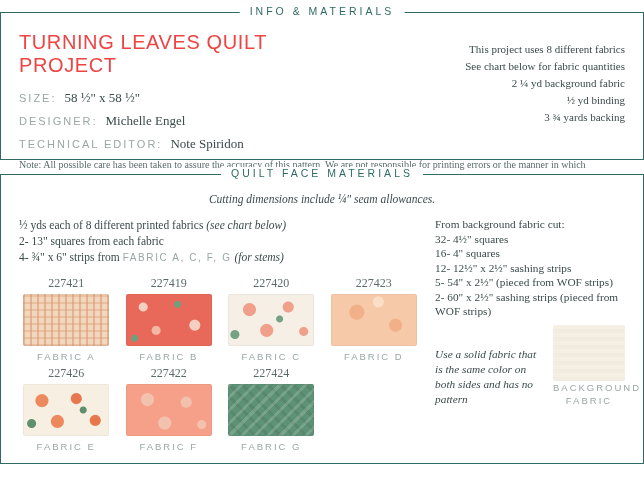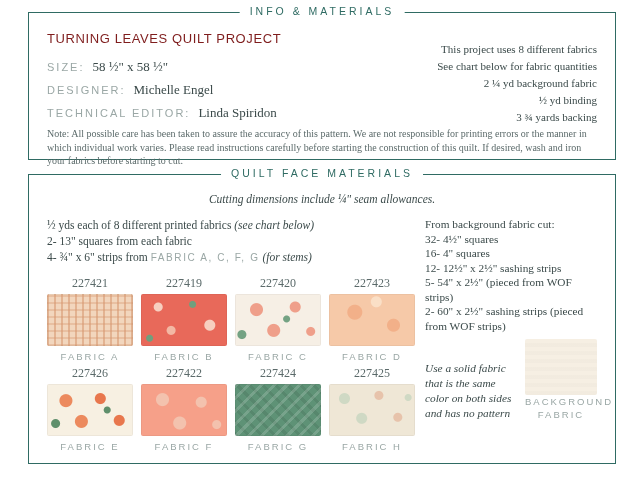--- a/index.html
+++ b/index.html
@@ -9,21 +9,21 @@
     height: 484px;
     background: #ffffff;
     font-family: "Liberation Serif", serif;
     color: #3b4a4a;
     overflow: hidden;
   }
   .page {
     position: relative;
     width: 644px;
     height: 484px;
-    padding: 12px 28px;
+    padding: 12px 0;
   }
 
   
   .panel {
     position: relative;
     border: 1px solid #2f6b63;
     background: #fff;
   }
   .panel-title {
     position: absolute;
@@ -46,23 +46,23 @@
   .info-right {
     width: 42%;
     text-align: right;
     font-size: 11px;
     line-height: 17px;
     padding-top: 10px;
     color: #3b4a4a;
   }
   .doc-title {
     font-family: "Liberation Sans", sans-serif;
-    font-size: 13px;
+    font-size: 20px;
     letter-spacing: 0.6px;
-    color: #7f1d1d;
+    color: #ef4444;
     margin: 0 0 12px 0;
     font-weight: normal;
   }
   .field-row { margin-bottom: 6px; line-height: 15px; }
   .field-label {
     font-family: "Liberation Sans", sans-serif;
     font-size: 11px;
     letter-spacing: 2px;
     color: #9aa7a5;
   }
@@ -253,21 +253,21 @@
         <div class="field-row">
           <span class="field-label">SIZE:</span>
           <span class="field-value">58 ½" x 58 ½"</span>
         </div>
         <div class="field-row">
           <span class="field-label">DESIGNER:</span>
           <span class="field-value">Michelle Engel</span>
         </div>
         <div class="field-row">
           <span class="field-label">TECHNICAL EDITOR:</span>
-          <span class="field-value">Linda Spiridon</span>
+          <span class="field-value">Note Spiridon</span>
         </div>
       </div>
 
       <div class="info-right">
         <div>This project uses 8 different fabrics</div>
         <div>See chart below for fabric quantities</div>
         <div>2 ¼ yd background fabric</div>
         <div>½ yd binding</div>
         <div>3 ¾ yards backing</div>
       </div>
@@ -325,25 +325,20 @@
           <div class="swatch-cell">
             <div class="swatch-code">227422</div>
             <div class="swatch f-f"></div>
             <div class="swatch-name">FABRIC F</div>
           </div>
           <div class="swatch-cell">
             <div class="swatch-code">227424</div>
             <div class="swatch f-g"></div>
             <div class="swatch-name">FABRIC G</div>
           </div>
-          <div class="swatch-cell">
-            <div class="swatch-code">227425</div>
-            <div class="swatch f-h"></div>
-            <div class="swatch-name">FABRIC H</div>
-          </div>
         </div>
       </div>
 
       <div class="mat-right">
         <div>From background fabric cut:</div>
         <div>32- 4½" squares</div>
         <div>16- 4" squares</div>
         <div>12- 12½" x 2½" sashing strips</div>
         <div>5- 54" x 2½" (pieced from WOF strips)</div>
         <div>2- 60" x 2½" sashing strips (pieced from WOF strips)</div>

